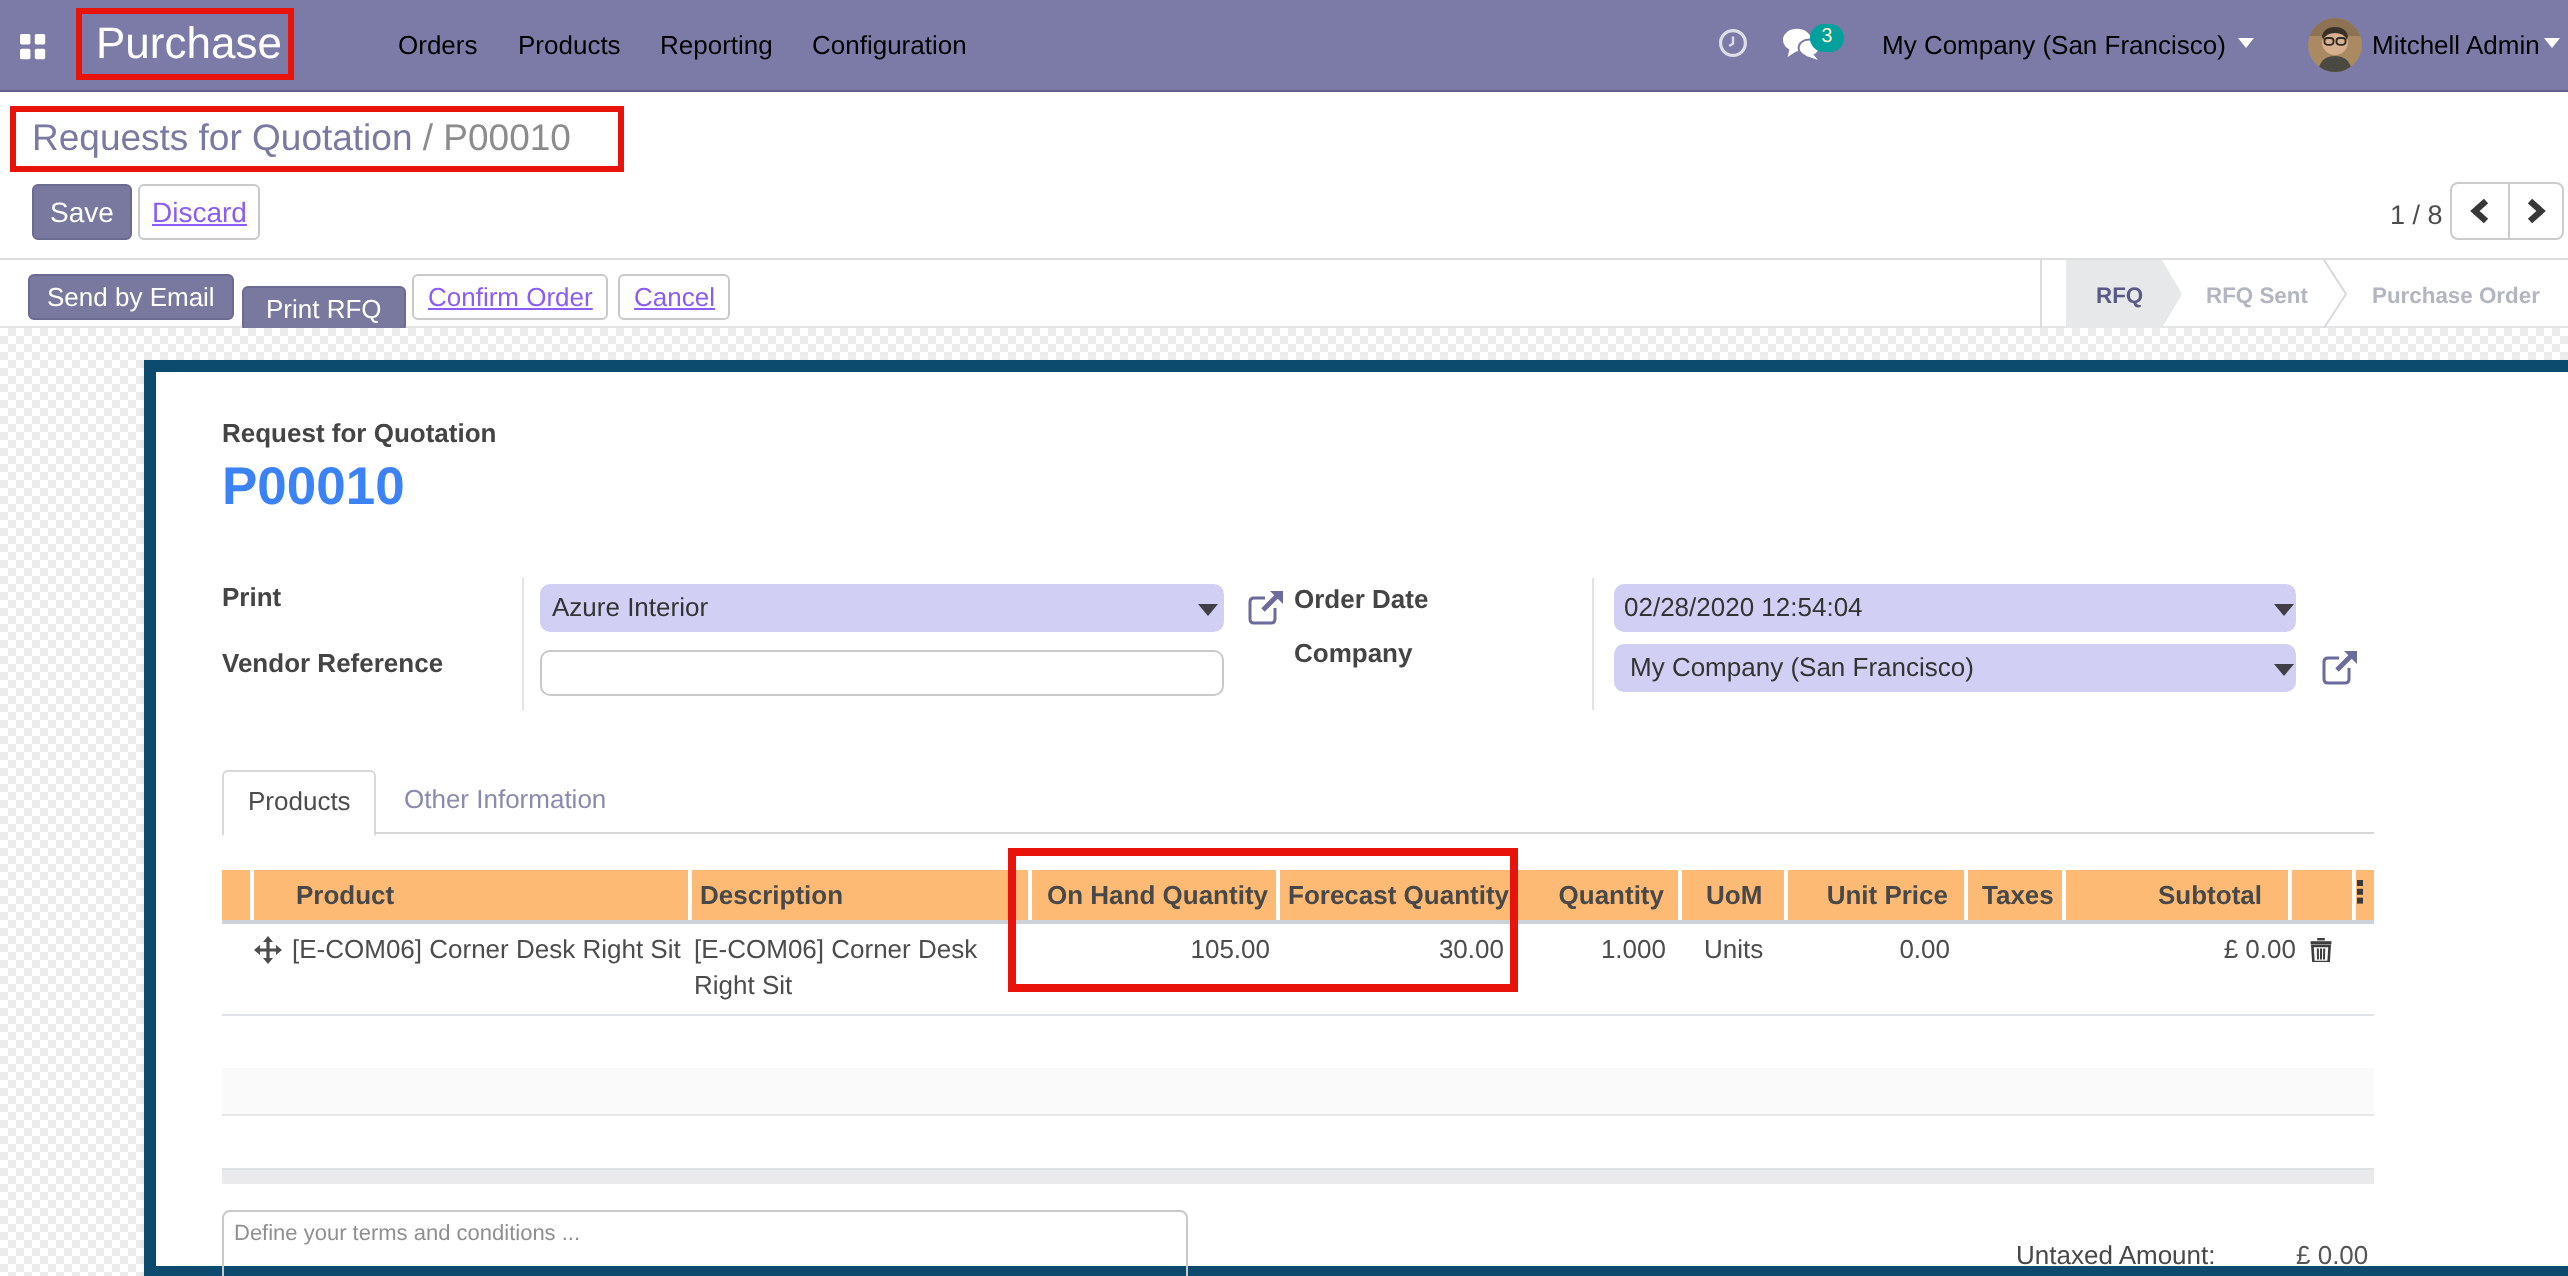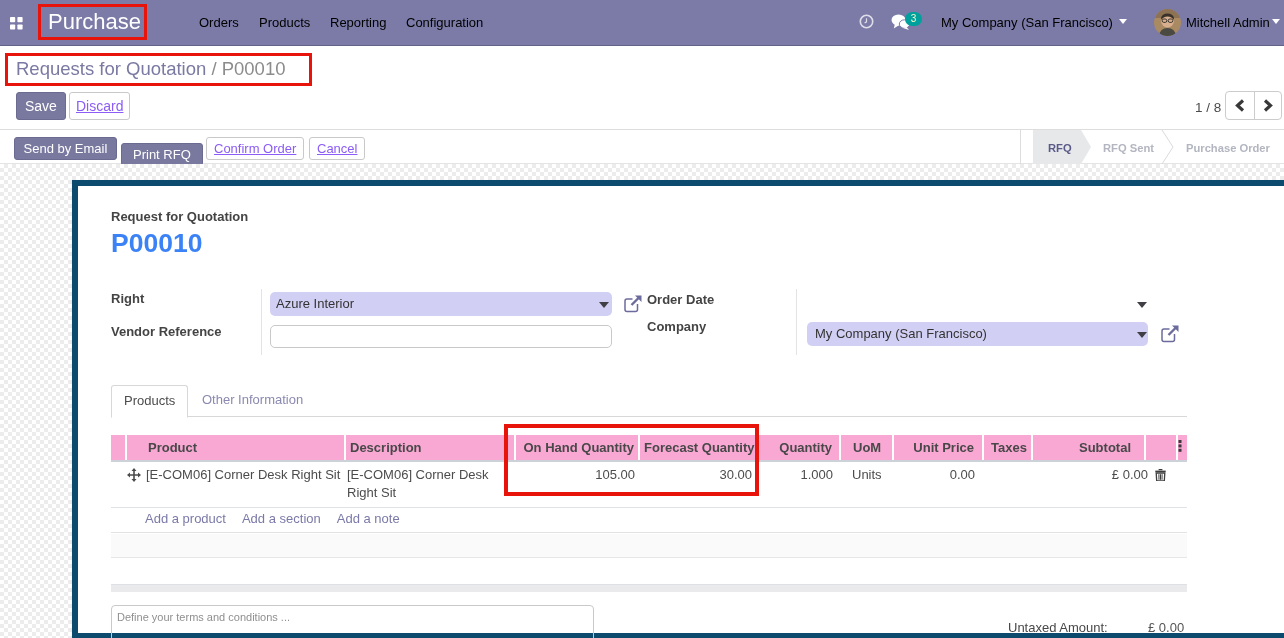--- a/index.html
+++ b/index.html
@@ -44,21 +44,21 @@
 .caret { position:absolute; width:0; height:0; border-left:5px solid transparent; border-right:5px solid transparent; border-top:6px solid #3f3f45; }
 
 
 #tabbar { position:absolute; left:33px; top:199px; width:1076px; height:32px; border-bottom:1px solid #d8d8d8; }
 #tab1 { position:absolute; left:33px; top:199px; height:33px; line-height:30px; padding:0 12px; background:#fff; border:1px solid #d8d8d8; border-bottom:1px solid #fff; border-radius:3px 3px 0 0; font-size:13px; color:#4c4c4c; z-index:2; }
 #tab2 { position:absolute; left:124px; top:199px; height:32px; line-height:30px; font-size:13px; color:#8a89b0; }
 
 
 table { border-collapse:collapse; table-layout:fixed; }
 #lines { position:absolute; left:33px; top:249px; width:1076px; font-size:13px; color:#4c4c4c; }
-#lines th { background:#f9a8d4; height:26px; border-bottom:2px solid #cdd2d8; font-size:13px; font-weight:bold; color:#484848; padding:0 4px; border-right:2px solid #fff; overflow:hidden; white-space:nowrap; }
+#lines th { background:#fdba74; height:26px; border-bottom:2px solid #cdd2d8; font-size:13px; font-weight:bold; color:#484848; padding:0 4px; border-right:2px solid #fff; overflow:hidden; white-space:nowrap; }
 #lines th:last-child { border-right:none; }
 #lines td { vertical-align:top; padding:4px 4px 5px 4px; line-height:18px; }
 #lines .r { text-align:right; }
 #lines .l { text-align:left; }
 tr.line td { border-bottom:1px solid #dfe2e7; }
 .addrow a { color:#7a79a8; text-decoration:none; margin-right:16px; }
 .addrow td { padding:2px 4px 4px 34px !important; border-bottom:1px solid #e2e2e2; }
 
 #hr2 { position:absolute; left:33px; top:348px; width:1076px; height:24px; background:#fafafa; border-bottom:1px solid #e7e7e7; }
 #scrollbar { position:absolute; left:33px; top:398px; width:1076px; height:8px; background:#eaeaec; border-top:1px solid #dee1e3; }
@@ -148,34 +148,35 @@
     <text x="83" y="21.5" font-size="11.2" font-weight="bold" fill="#b3b6c0">RFQ Sent</text>
     <text x="166" y="21.5" font-size="11.2" font-weight="bold" fill="#b3b6c0">Purchase Order</text>
   </svg>
 </div>
 
 <div id="content"></div>
 <div id="sheet">
   <div class="lbl abs" style="left:33px;top:23px;">Request for Quotation</div>
   <div class="abs" style="left:33px;top:42px;font-size:26.5px;font-weight:bold;color:#3b82f6;">P00010</div>
 
-  <div class="lbl abs" style="left:33px;top:105px;">Right</div>
+  <div class="lbl abs" style="left:33px;top:105px;">Print</div>
   <div class="vline" style="left:183px;top:103px;height:66px;"></div>
   <div class="inp lav" style="left:192px;top:106px;width:342px;height:24px;">Azure Interior</div>
   <div class="caret" style="left:521px;top:116px;"></div>
   <div class="lbl abs" style="left:33px;top:138px;">Vendor Reference</div>
   <div class="inp wht" style="left:192px;top:139px;width:342px;height:23px;"></div>
 
   <svg class="abs" style="left:546px;top:109px" width="20" height="18" viewBox="0 0 20 18">
       <path d="M13.5 9 L13.5 14.5 Q13.5 16.5 11.5 16.5 L3 16.5 Q1 16.5 1 14.5 L1 6 Q1 4 3 4 L8.5 4" fill="none" stroke="#6c6b9d" stroke-width="1.5"></path>
       <path d="M7.5 10 L14.5 3" fill="none" stroke="#6c6b9d" stroke-width="2.4"></path>
       <path d="M11 0.5 L17.5 0.5 L17.5 7 Z" fill="#6c6b9d"></path>
     </svg>
   <div class="lbl abs" style="left:569px;top:106px;">Order Date</div>
   <div class="vline" style="left:718px;top:103px;height:66px;"></div>
+  <div class="inp lav" style="left:729px;top:106px;width:341px;height:24px;padding-left:5px;">02/28/2020 12:54:04</div>
   <div class="caret" style="left:1059px;top:116px;"></div>
   <div class="lbl abs" style="left:569px;top:133px;">Company</div>
   <div class="inp lav" style="left:729px;top:136px;width:341px;height:24px;padding-left:8px;">My Company (San Francisco)</div>
   <div class="caret" style="left:1059px;top:146px;"></div>
   <svg class="abs" style="left:1083px;top:139px" width="20" height="18" viewBox="0 0 20 18">
       <path d="M13.5 9 L13.5 14.5 Q13.5 16.5 11.5 16.5 L3 16.5 Q1 16.5 1 14.5 L1 6 Q1 4 3 4 L8.5 4" fill="none" stroke="#6c6b9d" stroke-width="1.5"></path>
       <path d="M7.5 10 L14.5 3" fill="none" stroke="#6c6b9d" stroke-width="2.4"></path>
       <path d="M11 0.5 L17.5 0.5 L17.5 7 Z" fill="#6c6b9d"></path>
     </svg>
 
@@ -233,23 +234,20 @@
       <td style="padding-left:10px;padding-top:6px"><svg width="11" height="12" viewBox="0 0 11 12">
               <rect x="0.3" y="1.6" width="10.4" height="1.6" fill="#3d3d3d"></rect>
               <rect x="3.6" y="0" width="3.8" height="1.2" fill="#3d3d3d"></rect>
               <path d="M1.2 4 L9.8 4 L9.3 12 L1.7 12 Z" fill="none" stroke="#3d3d3d" stroke-width="1.3"></path>
               <line x1="3.9" y1="5.2" x2="4" y2="10.8" stroke="#3d3d3d" stroke-width="1"></line>
               <line x1="5.5" y1="5.2" x2="5.5" y2="10.8" stroke="#3d3d3d" stroke-width="1"></line>
               <line x1="7.1" y1="5.2" x2="7" y2="10.8" stroke="#3d3d3d" stroke-width="1"></line>
             </svg></td>
       <td></td>
     </tr>
-    <tr class="addrow">
-      <td colspan="12"><a>Add a product</a><a>Add a section</a><a>Add a note</a></td>
-    </tr>
   </tbody>
     </table>
 
   <div id="hr2"></div>
   <div id="scrollbar"></div>
   <div id="terms">Define your terms and conditions ...</div>
   <div id="untaxed">Untaxed Amount:</div>
   <div id="untaxedval">£ 0.00</div>
 </div>
 

